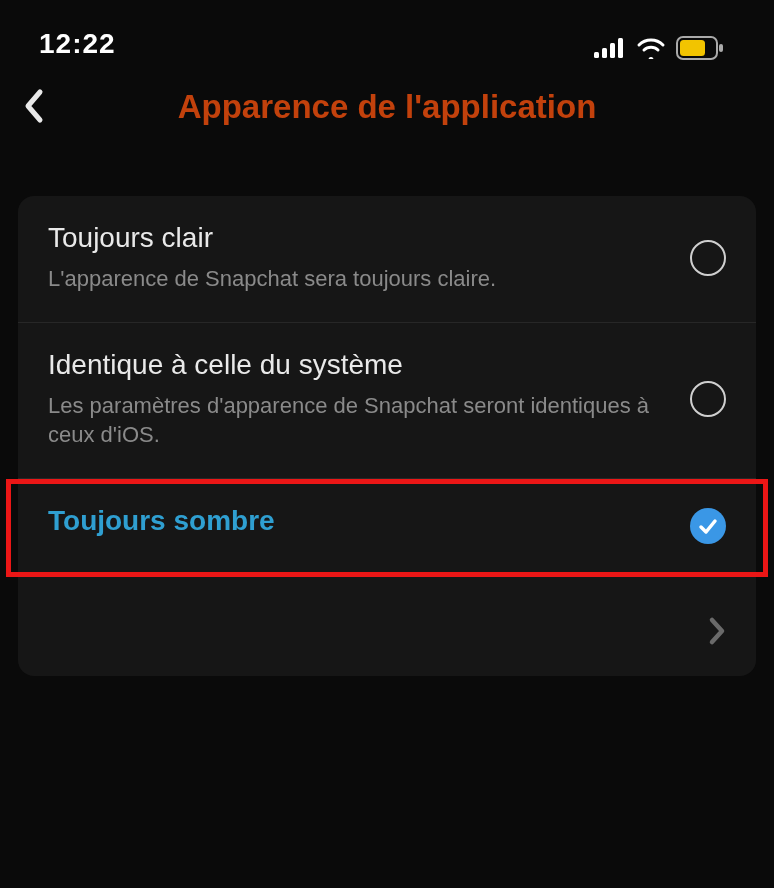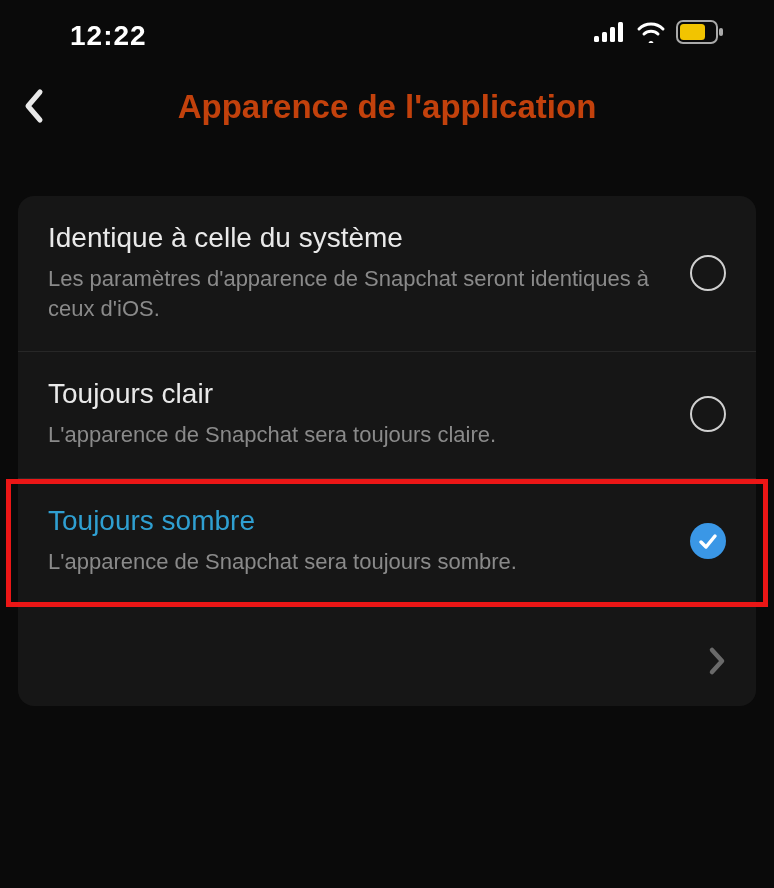--- a/index.html
+++ b/index.html
@@ -7,22 +7,22 @@
       width: 774px;
       height: 888px;
       background: #0a0a0a;
       font-family: -apple-system, BlinkMacSystemFont, "Segoe UI", Helvetica, Arial, sans-serif;
       color: #fff;
       overflow: hidden;
     }
     .status-bar {
       display: flex;
       justify-content: space-between;
-      align-items: flex-start;
-      padding: 20px 50px 10px 70px;
+      align-items: flex-end;
+      padding: 20px 50px 10px 39px;
       height: 70px;
     }
     .status-time {
       font-size: 28px;
       font-weight: 600;
       letter-spacing: 1px;
     }
     .status-icons {
       display: flex;
       align-items: center;
@@ -64,21 +64,21 @@
       gap: 16px;
     }
     .row:last-child { border-bottom: none; }
     .row-text { flex: 1; }
     .row-title {
       font-size: 28px;
       font-weight: 400;
       color: #e9e9e9;
       margin-bottom: 10px;
     }
-    .row-title.selected { color: #2f9fd1; font-weight: 400; }
+    .row-title.selected { color: #2f9fd1; font-weight: 700; }
     .row-desc {
       font-size: 22px;
       color: #8a8a8a;
       line-height: 1.35;
     }
     .radio-empty {
       width: 36px;
       height: 36px;
       border-radius: 50%;
       border: 2.5px solid #cfcfcf;
@@ -147,38 +147,37 @@
     </svg>
   </div>
   <div class="header-title">Apparence de l'application</div>
 </div>
 
 <div class="content">
   <div class="card">
 
     <div class="row">
       <div class="row-text">
-        <div class="row-title">Identique à celle du système</div>
-        <div class="row-desc">Les paramètres d'apparence de Snapchat seront identiques à ceux d'iOS.</div>
+        <div class="row-title">Toujours clair</div>
+        <div class="row-desc">L'apparence de Snapchat sera toujours claire.</div>
       </div>
       <div class="radio-empty"></div>
     </div>
 
     <div class="row">
       <div class="row-text">
-        <div class="row-title">Toujours clair</div>
-        <div class="row-desc">L'apparence de Snapchat sera toujours claire.</div>
+        <div class="row-title">Identique à celle du système</div>
+        <div class="row-desc">Les paramètres d'apparence de Snapchat seront identiques à ceux d'iOS.</div>
       </div>
       <div class="radio-empty"></div>
     </div>
 
     <div class="row highlighted">
       <div class="row-text">
         <div class="row-title selected">Toujours sombre</div>
-        <div class="row-desc">L'apparence de Snapchat sera toujours sombre.</div>
       </div>
       <div class="radio-checked">
         <svg width="22" height="22" viewBox="0 0 22 22">
           <path d="M4 12 L9 17 L18 6" stroke="#fff" stroke-width="3.5" fill="none" stroke-linecap="round" stroke-linejoin="round"></path>
         </svg>
       </div>
     </div>
 
     <div class="row personalize">
       <div class="row-text">

